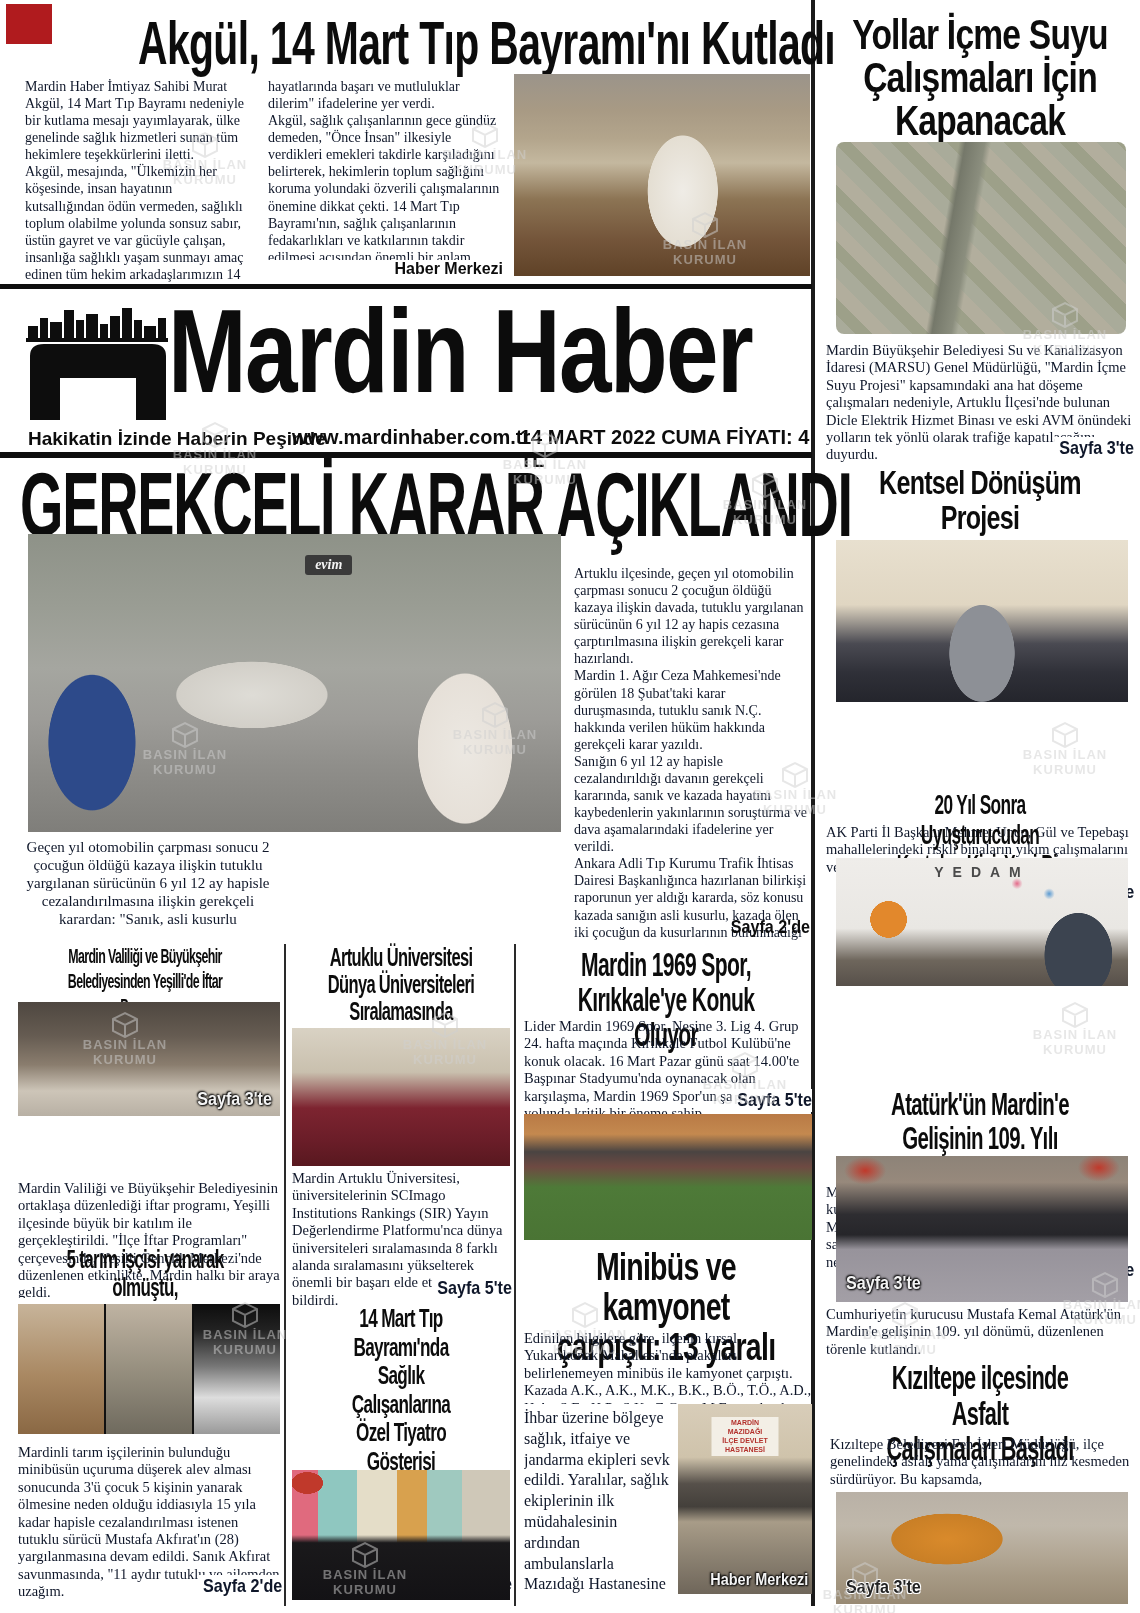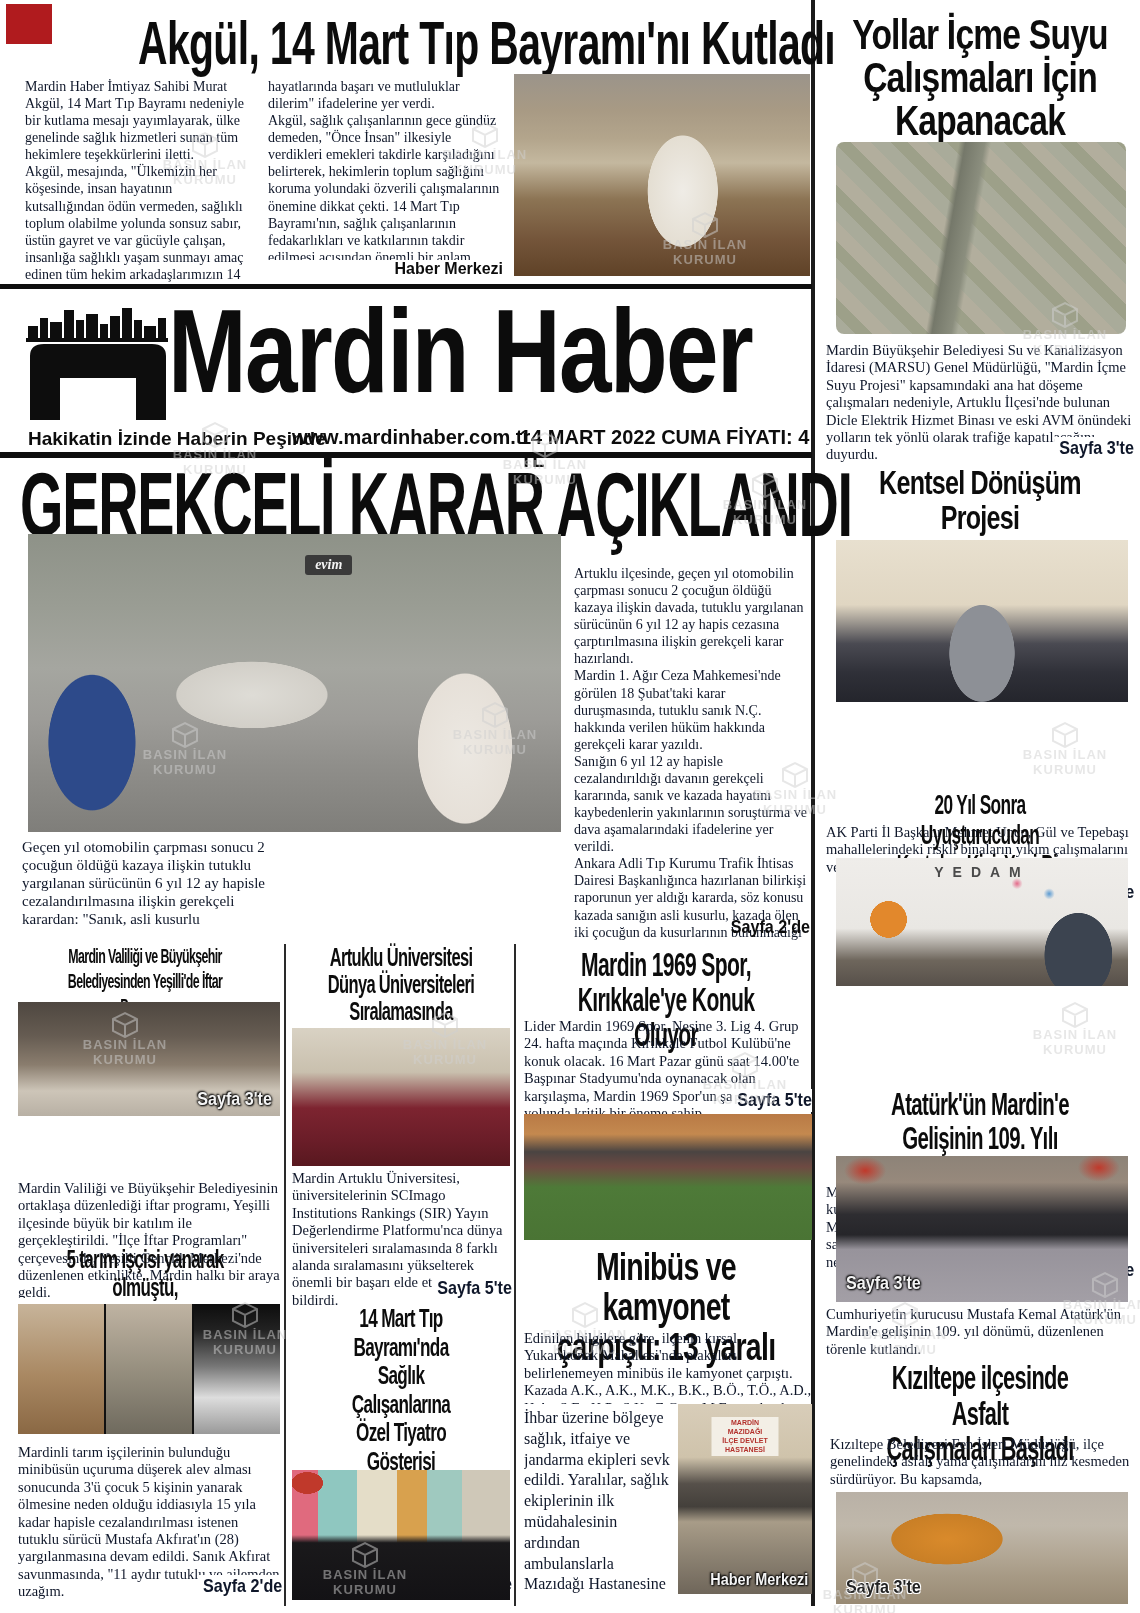--- a/index.html
+++ b/index.html
@@ -105,21 +105,21 @@
       radial-gradient(ellipse 78px 124px at 82% 72%, #ece8e2 0%, #e6e0d8 60%, rgba(0,0,0,0) 61%),
       radial-gradient(ellipse 125px 55px at 42% 54%, #dedcd6 0%, #d2cfc8 60%, rgba(0,0,0,0) 61%),
       linear-gradient(180deg,#8e9288 0%,#9a9d94 25%,#a5a6a0 45%,#9d9c98 62%,#8f8e8a 78%,#7f7e7a 100%);">
       <div class="evim-sign">evim</div>
     </div>
     <div class="abs body-txt small-txt ml" style="left:574px;top:88px;width:236px;height:376px;overflow:hidden;margin-top:19px;">Artuklu ilçesinde, geçen yıl otomobilin çarpması sonucu 2 çocuğun öldüğü kazaya ilişkin davada, tutuklu yargılanan sürücünün 6 yıl 12 ay hapis cezasına çarptırılmasına ilişkin gerekçeli karar hazırlandı.
 Mardin 1. Ağır Ceza Mahkemesi'nde görülen 18 Şubat'taki karar duruşmasında, tutuklu sanık N.Ç. hakkında verilen hüküm hakkında gerekçeli karar yazıldı.
 Sanığın 6 yıl 12 ay hapisle cezalandırıldığı davanın gerekçeli kararında, sanık ve kazada hayatını kaybedenlerin yakınlarının soruşturma ve dava aşamalarındaki ifadelerine yer verildi.
 Ankara Adli Tıp Kurumu Trafik İhtisas Dairesi Başkanlığınca hazırlanan bilirkişi raporunun yer aldığı kararda, söz konusu kazada sanığın asli kusurlu, kazada ölen iki çocuğun da kusurlarının bulunmadığı belirtildi.</div>
     <div class="abs sayfa" style="left:660px;top:458px;width:150px;text-align:right;transform:scaleX(.85);transform-origin:100% 0;">Sayfa 2'de</div>
-    <div class="abs body-txt" style="left:22px;top:380px;width:252px;height:98px;overflow:hidden;font-size:15px;">Geçen yıl otomobilin çarpması sonucu 2 çocuğun öldüğü kazaya ilişkin tutuklu yargılanan sürücünün 6 yıl 12 ay hapisle cezalandırılmasına ilişkin gerekçeli karardan: "Sanık, asli kusurlu</div>
+    <div class="abs body-txt" style="left:22px;top:380px;width:252px;height:98px;overflow:hidden;font-size:15px;text-align:center;">Geçen yıl otomobilin çarpması sonucu 2 çocuğun öldüğü kazaya ilişkin tutuklu yargılanan sürücünün 6 yıl 12 ay hapisle cezalandırılmasına ilişkin gerekçeli karardan: "Sanık, asli kusurlu</div>
   </section>
 
   <section class="abs" style="left:8px;top:938px;width:274px;height:670px;">
     <div class="abs hl center ml sx62" style="left:0;top:6px;width:274px;font-size:20px;line-height:1.25;">Mardin Valiliği ve Büyükşehir
 Belediyesinden Yeşilli'de İftar Programı</div>
     <div class="photo" style="left:10px;top:64px;width:262px;height:114px;background:
       linear-gradient(180deg,#4e4740 0%,#665c52 30%,#8a7d6e 55%,#cdc5b8 78%,#b8b0a4 100%);">
       <div class="ph-label right" style="right:8px;bottom:6px;">Sayfa 3'te</div>
     </div>
     <div class="abs body-txt" style="left:10px;top:198px;width:264px;height:118px;overflow:hidden;margin-top:44px;">Mardin Valiliği ve Büyükşehir Belediyesinin ortaklaşa düzenlediği iftar programı, Yeşilli ilçesinde büyük bir katılım ile gerçekleştirildi. "İlçe İftar Programları" çerçevesinde, Yeşilli Gençlik Merkezi'nde düzenlenen etkinlikte, Mardin halkı bir araya geldi.</div>

